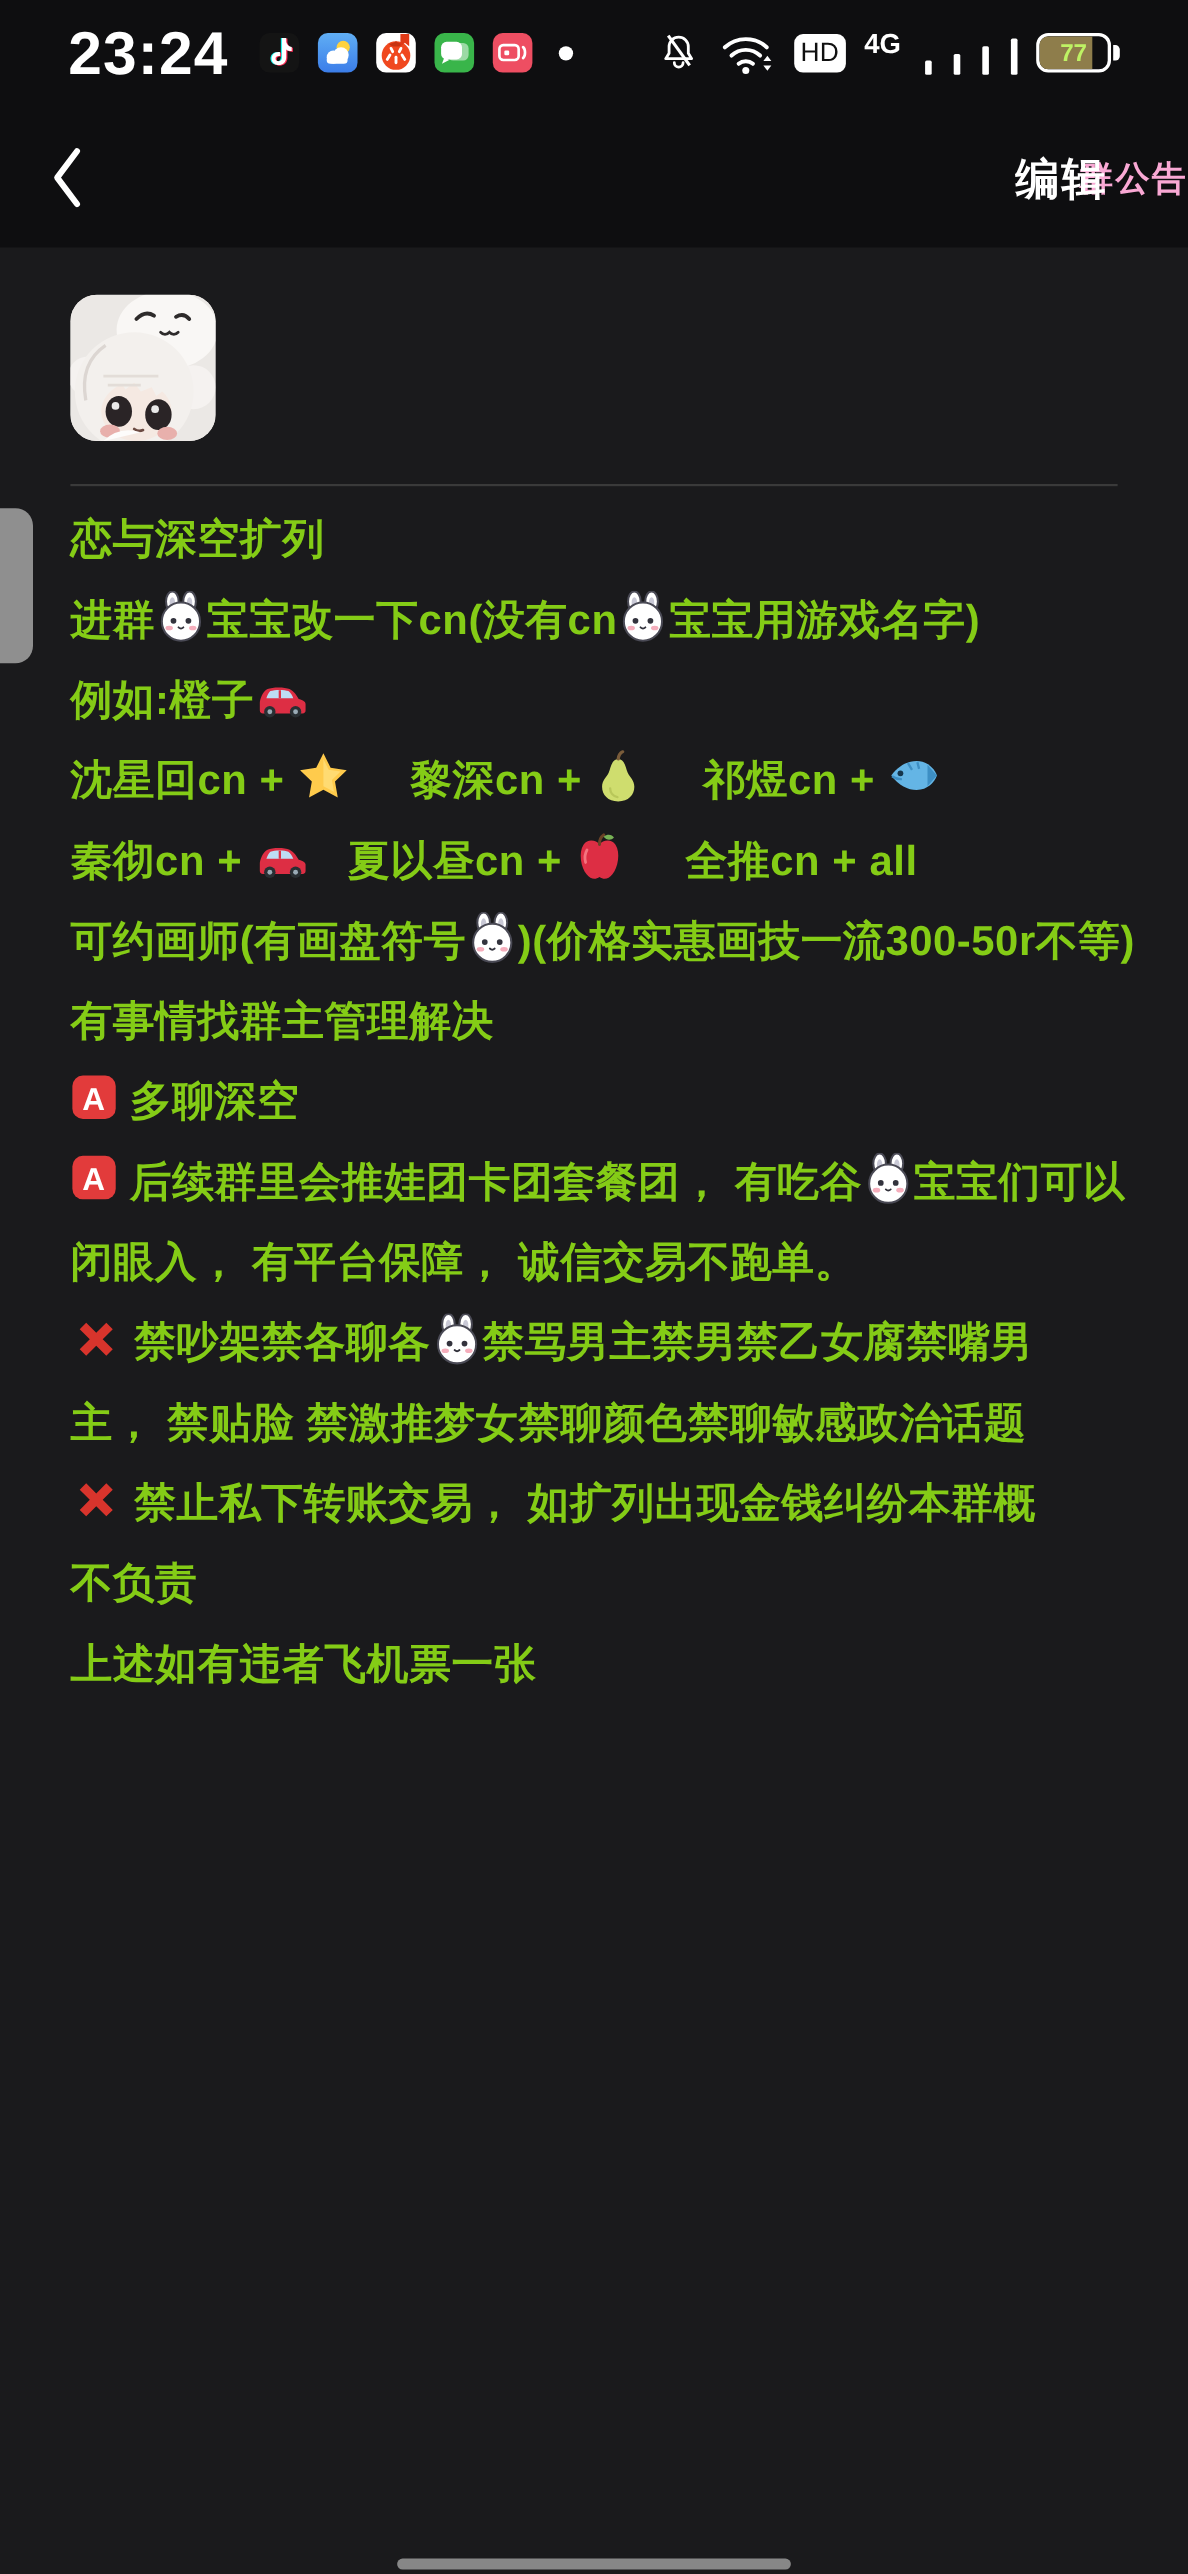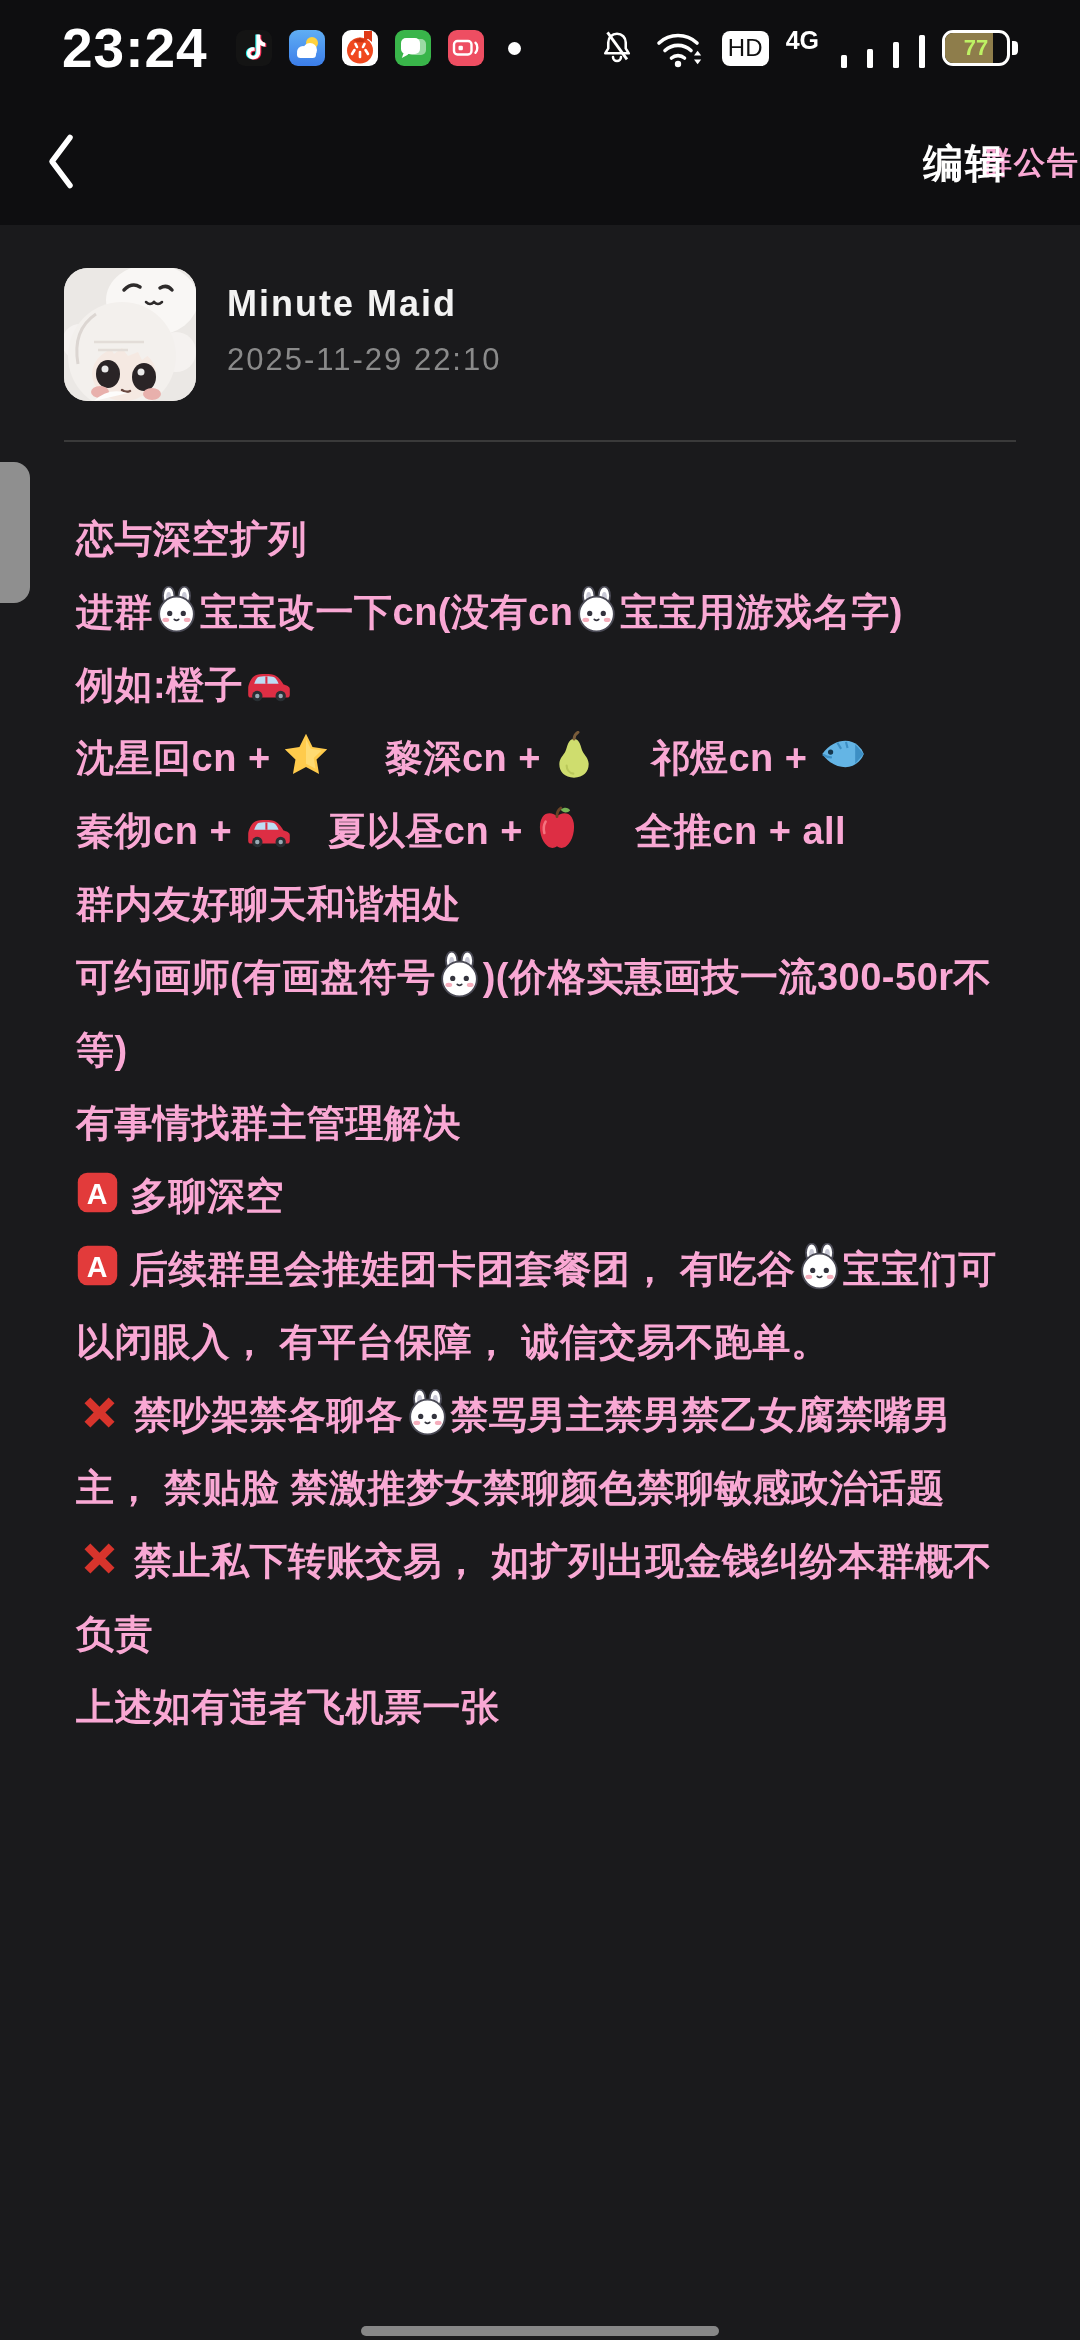--- a/index.html
+++ b/index.html
@@ -90,23 +90,23 @@
   .author{ font-size:36px; font-weight:600; color:#f2f2f2; letter-spacing:2px; }
   .pdate{ margin-top:17px; font-size:31px; font-weight:500; color:#8a8a8a; letter-spacing:2px; }
 
   .divider{
     position:absolute; top:440px; left:64px; right:64px; height:2px;
     background:#3a3a3a; border:none;
   }
 
   
   .announcement{
-    position:absolute; top:442px; left:76px; right:48px; padding-top:13px;
-    font-size:38px; line-height:73px; font-weight:700; color:#f9a8d4;
-    white-space:pre-wrap; word-break:break-all; letter-spacing:0.5px;margin-top:48px;
+    position:absolute; top:442px; left:64px; right:48px; padding-top:13px;
+    font-size:38px; line-height:73px; font-weight:700; color:#84cc16;
+    white-space:pre-wrap; word-break:break-all; letter-spacing:0.5px;
   }
   .announcement p{ margin:0; }
   .announcement p:nth-child(10){ max-width:945px; }
   .announcement p:nth-child(11){ max-width:912px; }
   .announcement p:nth-child(12){ max-width:945px; }
 
   .emj{ display:inline-block; vertical-align:-8px; }
   .emj svg{ display:block; width:100%; height:100%; }
   .emj-rabbit{ width:47px; height:47px; }
   .emj-star{ width:48px; height:48px; }
@@ -254,24 +254,20 @@
           <path d="M30 74h50M34 82h30" stroke="#e3ddd8" stroke-width="2.5"></path>
           <ellipse cx="44" cy="106" rx="12" ry="14" fill="#2a2426"></ellipse>
           <ellipse cx="80" cy="109" rx="12" ry="14" fill="#2a2426"></ellipse>
           <circle cx="41" cy="101" r="3.5" fill="#fff" opacity="0.9"></circle>
           <circle cx="77" cy="104" r="3.5" fill="#fff" opacity="0.9"></circle>
           <ellipse cx="36" cy="124" rx="9" ry="6" fill="#e8b0ac"></ellipse>
           <ellipse cx="88" cy="126" rx="9" ry="6" fill="#e8b0ac"></ellipse>
           <path d="M58 122q4 3 8 1" stroke="#6b4a42" stroke-width="2.5" fill="none" stroke-linecap="round"></path>
           <path d="M30 133q14-14 34-8" fill="#fdfcfb"></path>
         </svg>
-      </div>
-      <div class="post-meta">
-        <div class="author">Minute Maid</div>
-        <div class="pdate">2025-11-29 22:10</div>
       </div>
     </div>
 
     <hr class="divider">
 
     <div class="announcement" id="announcement"><p>恋与深空扩列</p><p>进群<span class="emj emj-rabbit"><svg viewBox="0 0 36 36">
               <ellipse cx="12" cy="7.5" rx="4.4" ry="7" fill="#fff" stroke="#4a4a55" stroke-width="1.4"></ellipse>
               <ellipse cx="24" cy="7.5" rx="4.4" ry="7" fill="#fff" stroke="#4a4a55" stroke-width="1.4"></ellipse>
               <ellipse cx="12" cy="8.5" rx="1.9" ry="4" fill="#c9c9d6"></ellipse>
               <ellipse cx="24" cy="8.5" rx="1.9" ry="4" fill="#c9c9d6"></ellipse>
@@ -319,21 +315,21 @@
               <path d="M18 11v5.6" stroke="#dd2e44" stroke-width="1.6"></path>
               <circle cx="11" cy="26" r="4" fill="#292f33"></circle>
               <circle cx="29" cy="26" r="4" fill="#292f33"></circle>
               <circle cx="11" cy="26" r="1.7" fill="#99aab5"></circle>
               <circle cx="29" cy="26" r="1.7" fill="#99aab5"></circle>
             </svg></span>   夏以昼cn + <span class="emj emj-apple"><svg viewBox="0 0 36 38">
               <path d="M18 10c-2.2-3-8.5-4.3-11.5.2-3.8 5.6-1.8 16.6 2.2 21.3 3 3.8 6.3 4 9.3 2 3 2 6.3 1.8 9.3-2 4-4.7 6-15.7 2.2-21.3-3-4.5-9.3-3.2-11.5-.2z" fill="#dd2e44"></path>
               <path d="M18 10c-.2-3.2 1-5.4 3-6.8" stroke="#6b4226" stroke-width="2.2" fill="none" stroke-linecap="round"></path>
               <path d="M21 4.5c2.8-2.4 6.2-1.6 7.4.6-2 2.2-5.4 2.2-7.4-.6z" fill="#77b255"></path>
               <path d="M9 14c-1.4 2.4-1.8 6-1 9" stroke="#f4747f" stroke-width="2" fill="none" stroke-linecap="round"></path>
-            </svg></span>     全推cn + all</p><p>群内友好聊天和谐相处</p><p>可约画师(有画盘符号<span class="emj emj-rabbit"><svg viewBox="0 0 36 36">
+            </svg></span>     全推cn + all</p><p>可约画师(有画盘符号<span class="emj emj-rabbit"><svg viewBox="0 0 36 36">
               <ellipse cx="12" cy="7.5" rx="4.4" ry="7" fill="#fff" stroke="#4a4a55" stroke-width="1.4"></ellipse>
               <ellipse cx="24" cy="7.5" rx="4.4" ry="7" fill="#fff" stroke="#4a4a55" stroke-width="1.4"></ellipse>
               <ellipse cx="12" cy="8.5" rx="1.9" ry="4" fill="#c9c9d6"></ellipse>
               <ellipse cx="24" cy="8.5" rx="1.9" ry="4" fill="#c9c9d6"></ellipse>
               <circle cx="18" cy="21.5" r="13.3" fill="#fff" stroke="#4a4a55" stroke-width="1.4"></circle>
               <circle cx="12.8" cy="21" r="2" fill="#33333d"></circle>
               <circle cx="23.2" cy="21" r="2" fill="#33333d"></circle>
               <ellipse cx="9.8" cy="26" rx="2.6" ry="1.6" fill="#f5aebc"></ellipse>
               <ellipse cx="26.2" cy="26" rx="2.6" ry="1.6" fill="#f5aebc"></ellipse>
               <path d="M16.3 25.5q1.7 1.6 3.4 0" stroke="#33333d" stroke-width="1.3" fill="none" stroke-linecap="round"></path>

